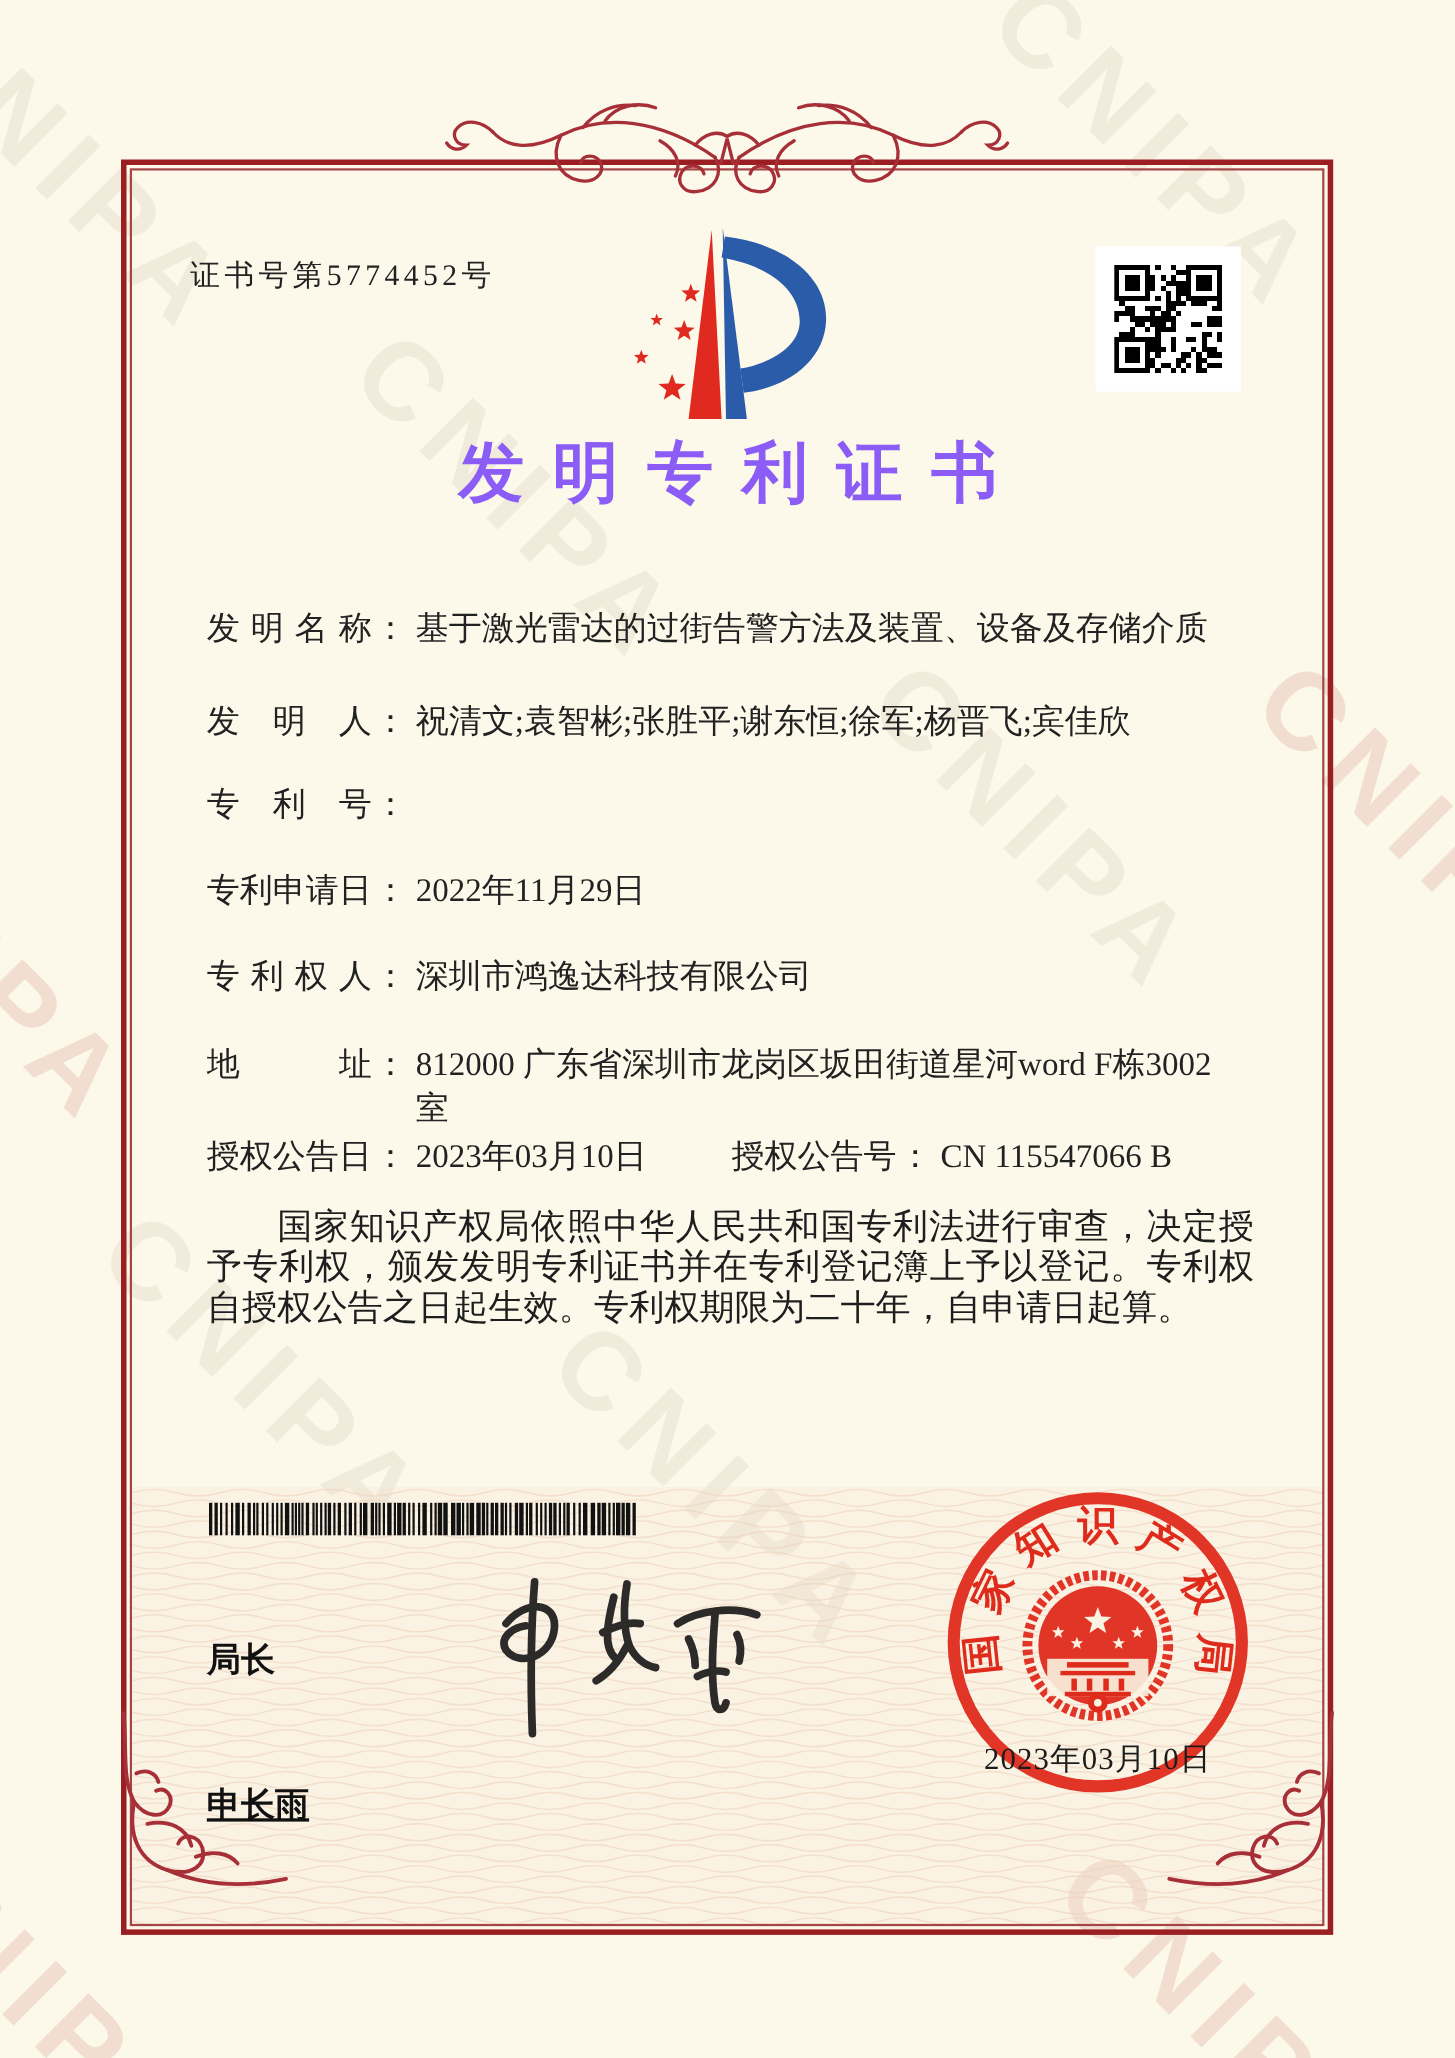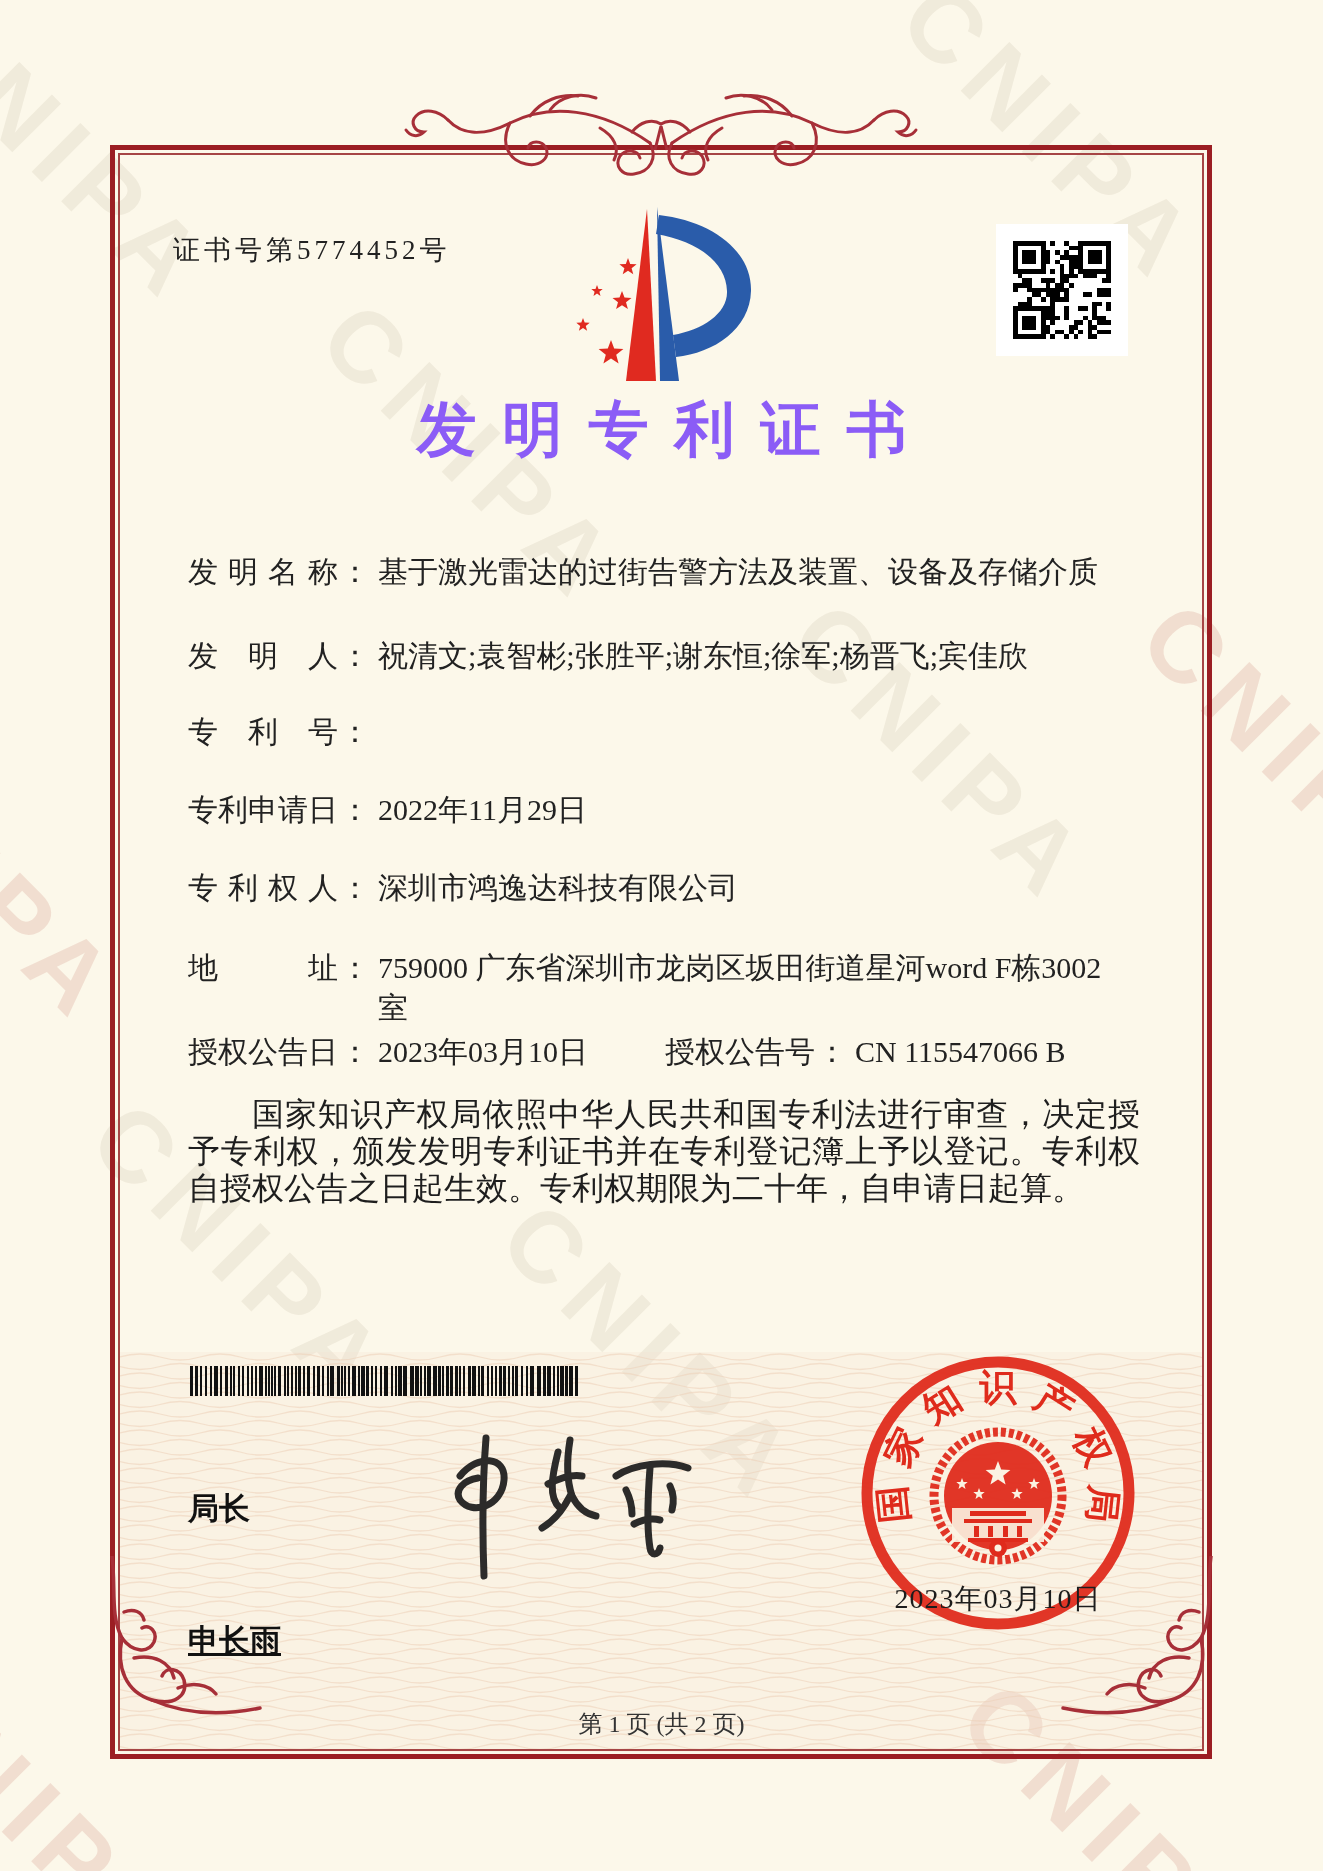--- a/index.html
+++ b/index.html
@@ -426,21 +426,21 @@
       <span class="fvalue">2022年11月29日</span>
   </div>
   <div class="field-row" style="top:868px">
     <span class="flabel">专利权人</span>
       <span class="fcolon">：</span>
       <span class="fvalue">深圳市鸿逸达科技有限公司</span>
   </div>
   <div class="field-row" style="top:948px">
     <span class="flabel">地址</span>
       <span class="fcolon">：</span>
-      <span class="fvalue fvalue-addr">759000 广东省深圳市龙岗区坂田街道星河word F栋3002室</span>
+      <span class="fvalue fvalue-addr">812000 广东省深圳市龙岗区坂田街道星河word F栋3002室</span>
   </div>
 
   <div class="field-row" style="top:1032px">
     <span class="flabel">授权公告日</span>
       <span class="fcolon">：</span>
       <span class="fvalue">2023年03月10日</span>
   </div>
   <div class="field-row grant2">
     <span class="flabel">授权公告号</span>
       <span class="fcolon">：</span>
@@ -592,15 +592,14 @@
         <span class="seal-char" style="color: rgb(223, 43, 28); left: 27.6266px; top: 77.971px; transform: rotate(-64deg);">家</span>
         <span class="seal-char" style="color: rgb(223, 43, 28); left: 66.3585px; top: 34.9549px; transform: rotate(-32deg);">知</span>
         <span class="seal-char" style="color: rgb(223, 43, 28); left: 122px; top: 19px; transform: rotate(0deg);">识</span>
         <span class="seal-char" style="color: rgb(223, 43, 28); left: 177.642px; top: 34.9549px; transform: rotate(32deg);">产</span>
         <span class="seal-char" style="color: rgb(223, 43, 28); left: 216.373px; top: 77.971px; transform: rotate(64deg);">权</span>
         <span class="seal-char" style="color: rgb(223, 43, 28); left: 226.425px; top: 134.975px; transform: rotate(96deg);">局</span>
       </div>
     <div class="seal-date">2023年03月10日</div>
   </div>
 
-  <div class="page-footer">第 1 页 (共 2 页)</div>
 
 </div>
 
 </body></html>

